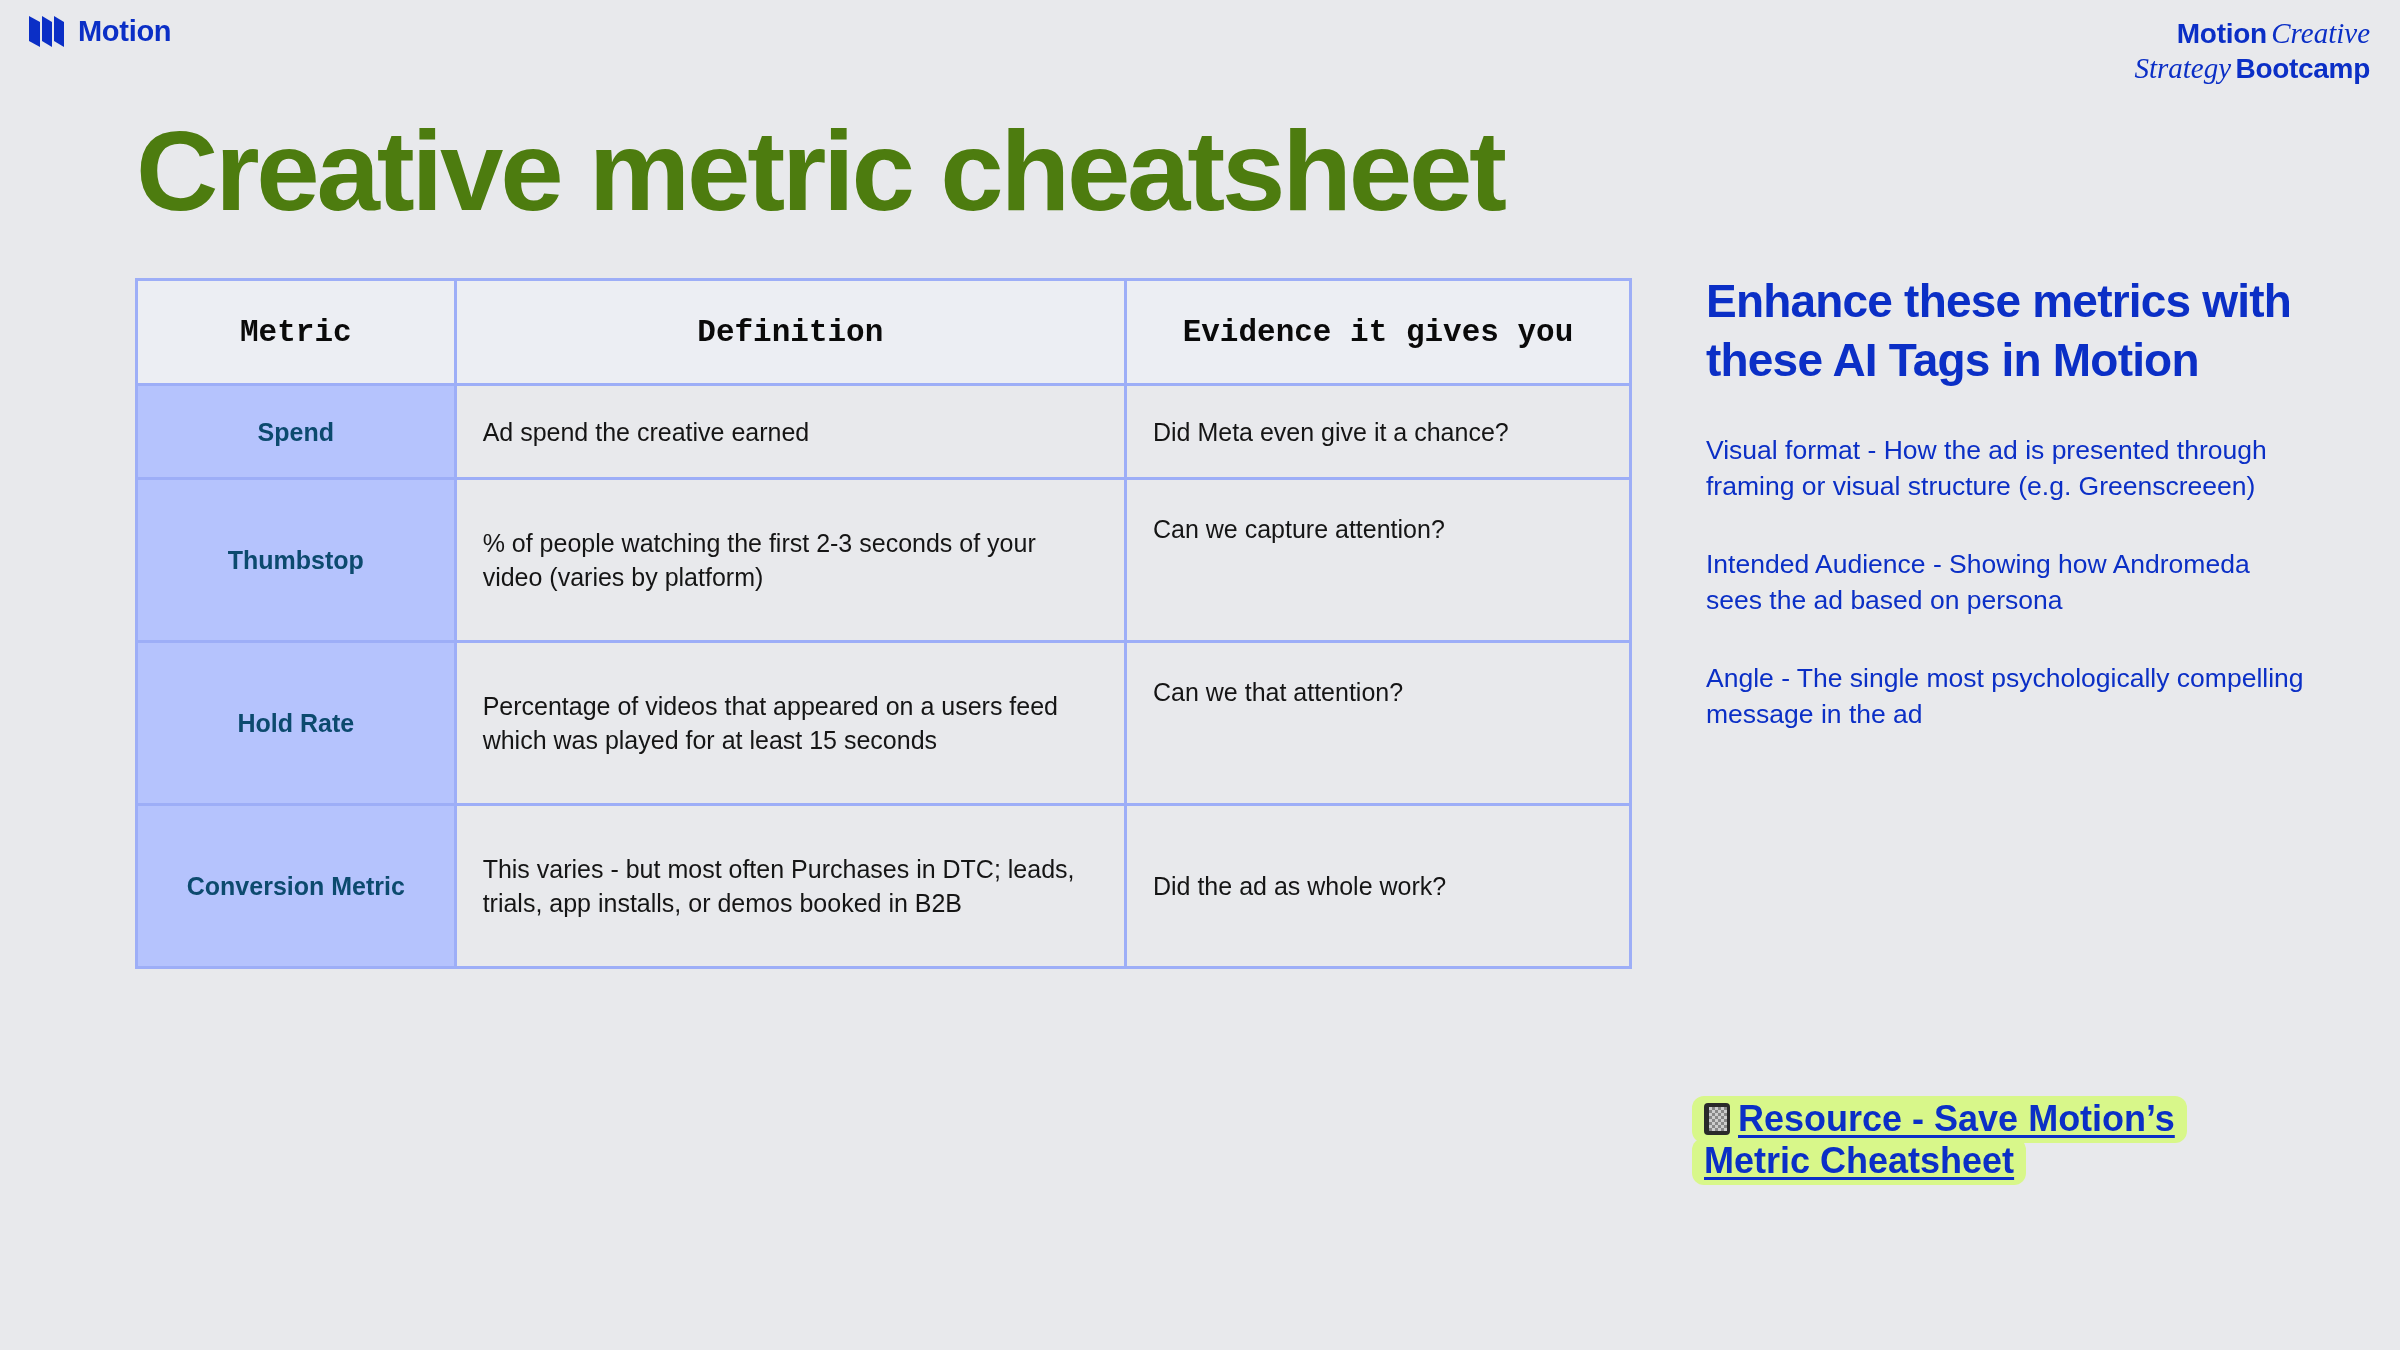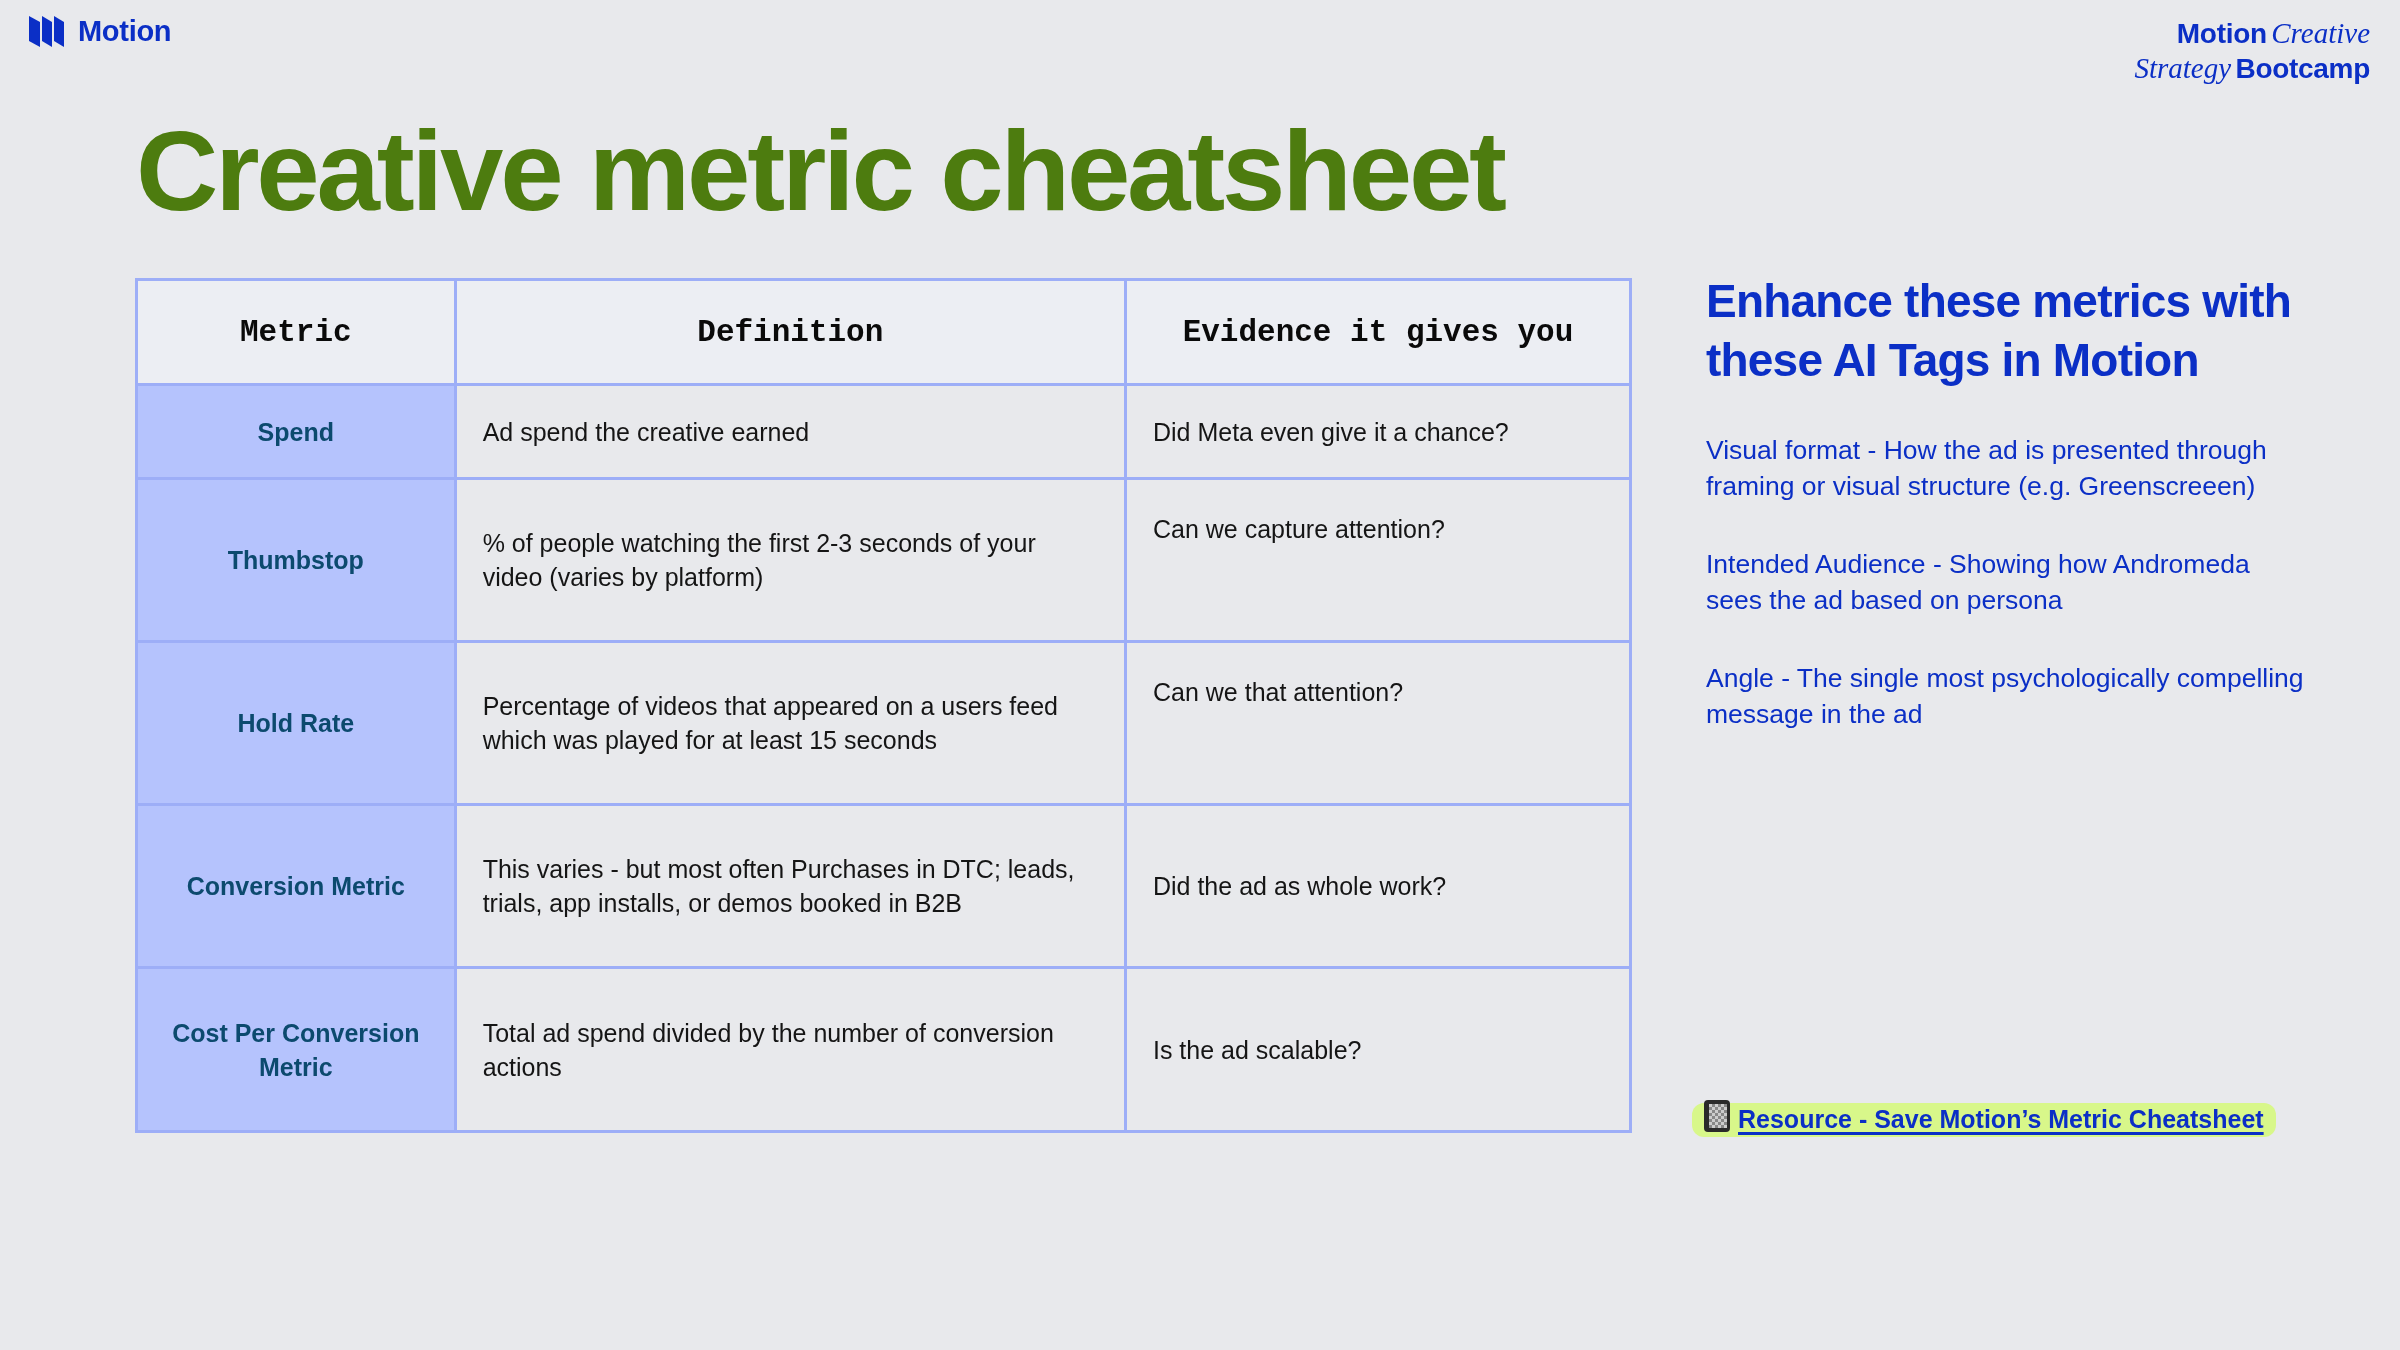--- a/index.html
+++ b/index.html
@@ -67,21 +67,21 @@
     margin: 0 0 42px 0;
     font-size: 46px; font-weight: 700; line-height: 59px;
     letter-spacing: -0.8px;
   }
   .side p {
     margin: 0 0 42px 0;
     font-size: 26.5px; line-height: 36px;
   }
   .resource {
     position: absolute; left: 1692px; top: 1098px; width: 590px;
-    font-size: 25px; font-weight: 700; line-height: 42px;
+    font-size: 36px; font-weight: 700; line-height: 42px;
     color: #0b2fc6;
   }
   .resource .hl {
     background: #d8f78a;
     border-radius: 12px;
     padding: 2px 12px 4px 12px;
     box-decoration-break: clone;
     -webkit-box-decoration-break: clone;
   }
   .resource a { color: #0b2fc6; text-decoration: underline; text-decoration-thickness: 3px; text-underline-offset: 4px; }
@@ -150,25 +150,20 @@
     <tr style="height:163px">
       <td class="metric">Hold Rate</td>
       <td class="def">Percentage of videos that appeared on a users feed which was played for at least 15 seconds</td>
       <td class="ev top">Can we that attention?</td>
     </tr>
     <tr style="height:163px">
       <td class="metric">Conversion Metric</td>
       <td class="def">This varies - but most often Purchases in DTC; leads, trials, app installs, or demos booked in B2B</td>
       <td class="ev">Did the ad as whole work?</td>
     </tr>
-    <tr style="height:164px">
-      <td class="metric">Cost Per Conversion Metric</td>
-      <td class="def">Total ad spend divided by the number of conversion actions</td>
-      <td class="ev">Is the ad scalable?</td>
-    </tr>
   </tbody>
 </table>
 
 <div class="side">
   <h2>Enhance these metrics with these AI Tags in Motion</h2>
   <p>Visual format - How the ad is presented through framing or visual structure (e.g. Greenscreeen)</p>
   <p>Intended Audience - Showing how Andromeda sees the ad based on persona</p>
   <p>Angle - The single most psychologically compelling message in the ad</p>
 </div>
 

